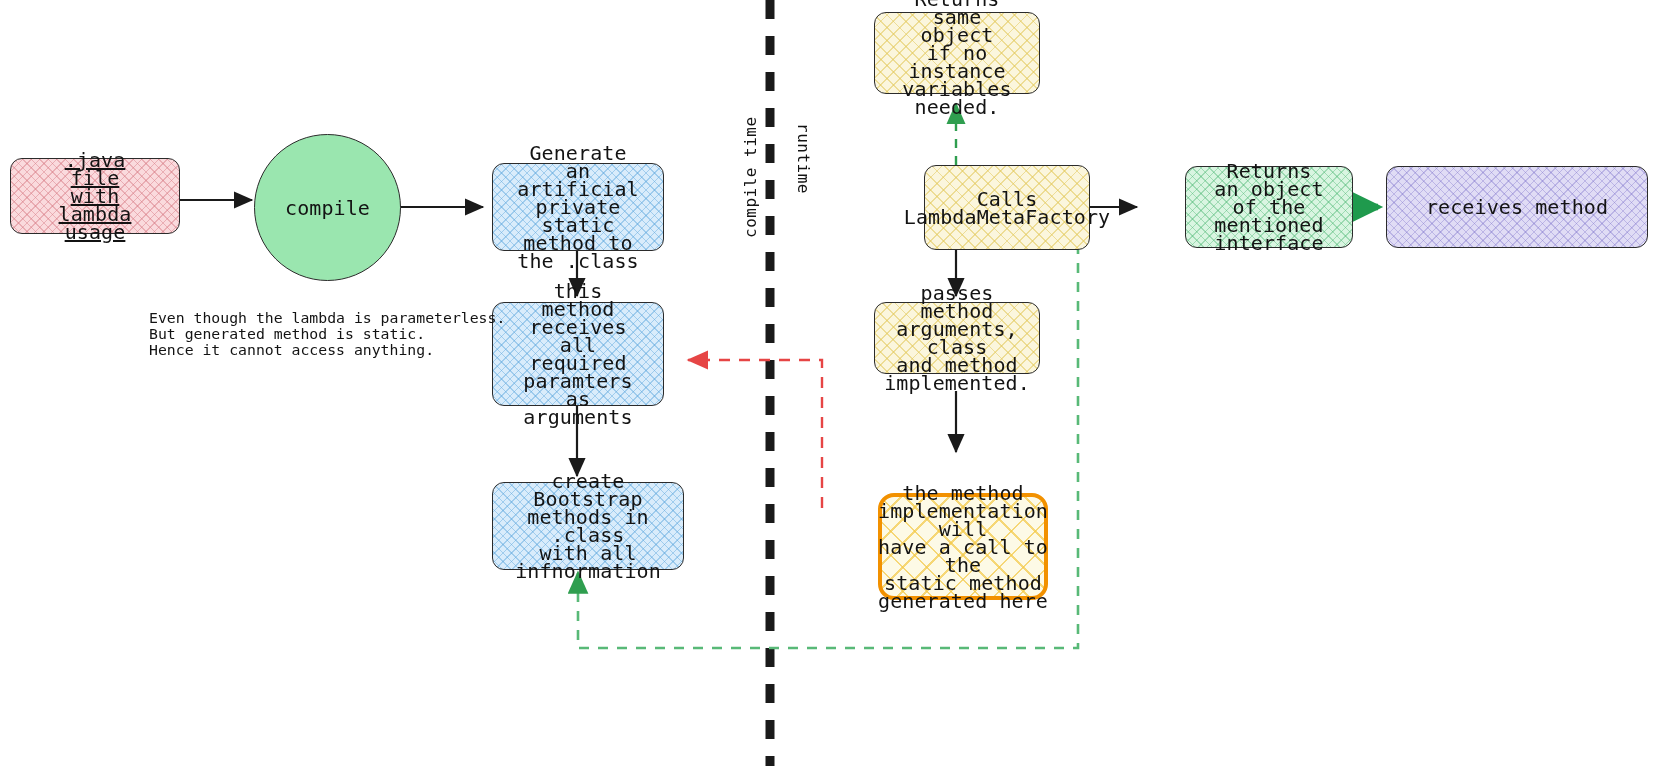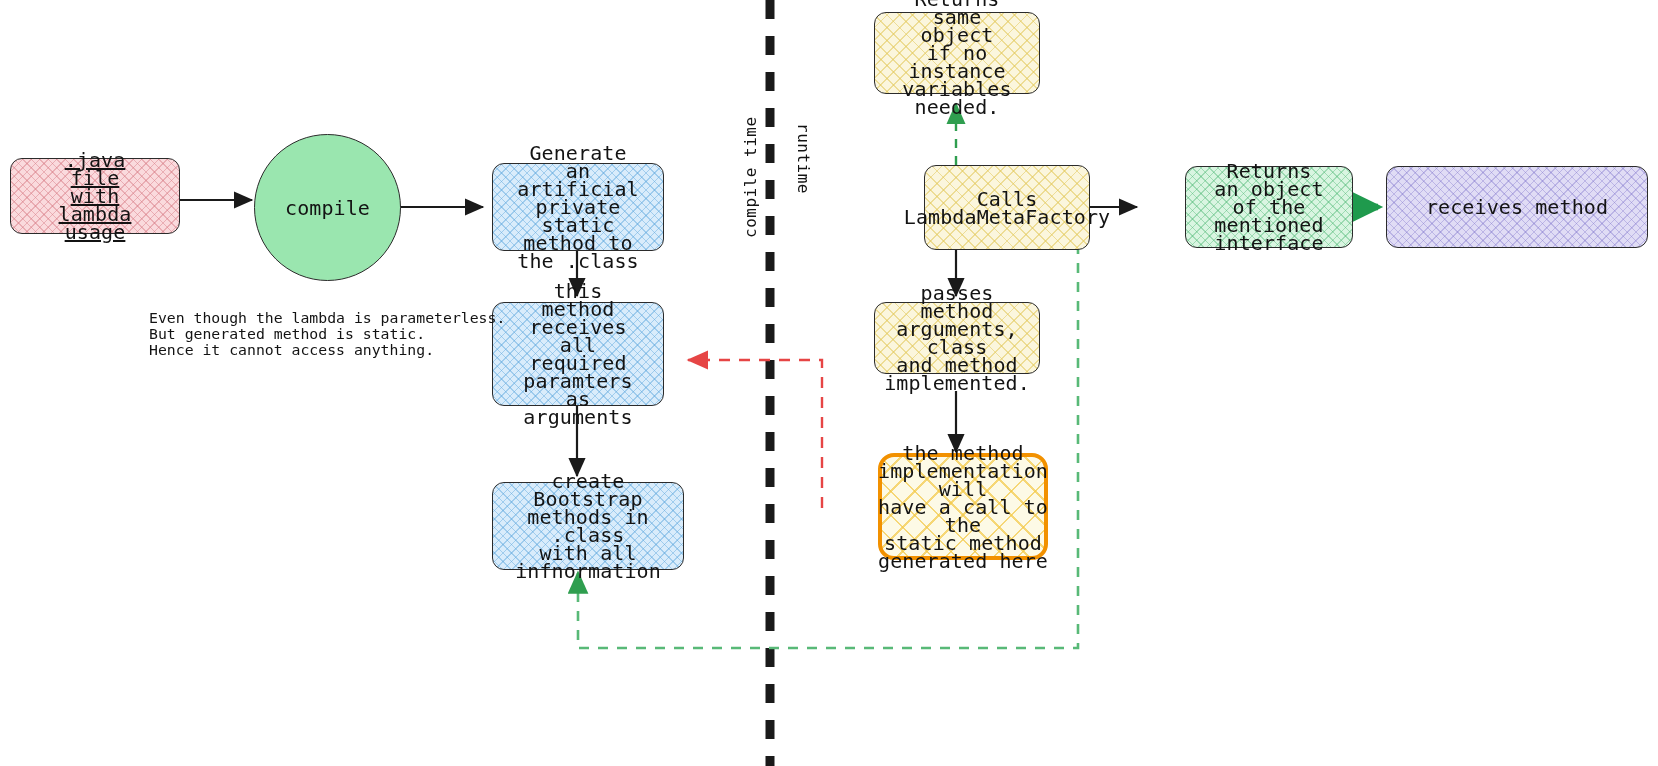--- a/index.html
+++ b/index.html
@@ -48,21 +48,21 @@
   }
   .fill-purple{
     background-color:#e0dcf5;
     background-image:
       repeating-linear-gradient(45deg, rgba(120,108,200,.35) 0 1px, transparent 1px 6px),
       repeating-linear-gradient(-45deg, rgba(120,108,200,.35) 0 1px, transparent 1px 6px);
   }
   .fill-solidgreen{background-color:#9ae6af;}
 
   .circle{border-radius:50%;}
-  .hl-orange{border:4px solid #f29100;border-radius:16px;}
+  .hl-orange{border:4px solid #f29100;border-radius:16px;margin-top:40px;}
 
   .note{position:absolute;color:#131313;font-size:14.8px;line-height:16px;
         white-space:pre-line;text-align:left;}
   .note-c{text-align:center;}
 
   .vlabel{position:absolute;color:#131313;font-size:16px;letter-spacing:.5px;
           white-space:nowrap;transform-origin:0 0;}
 </style>
 </head>
 <body>

